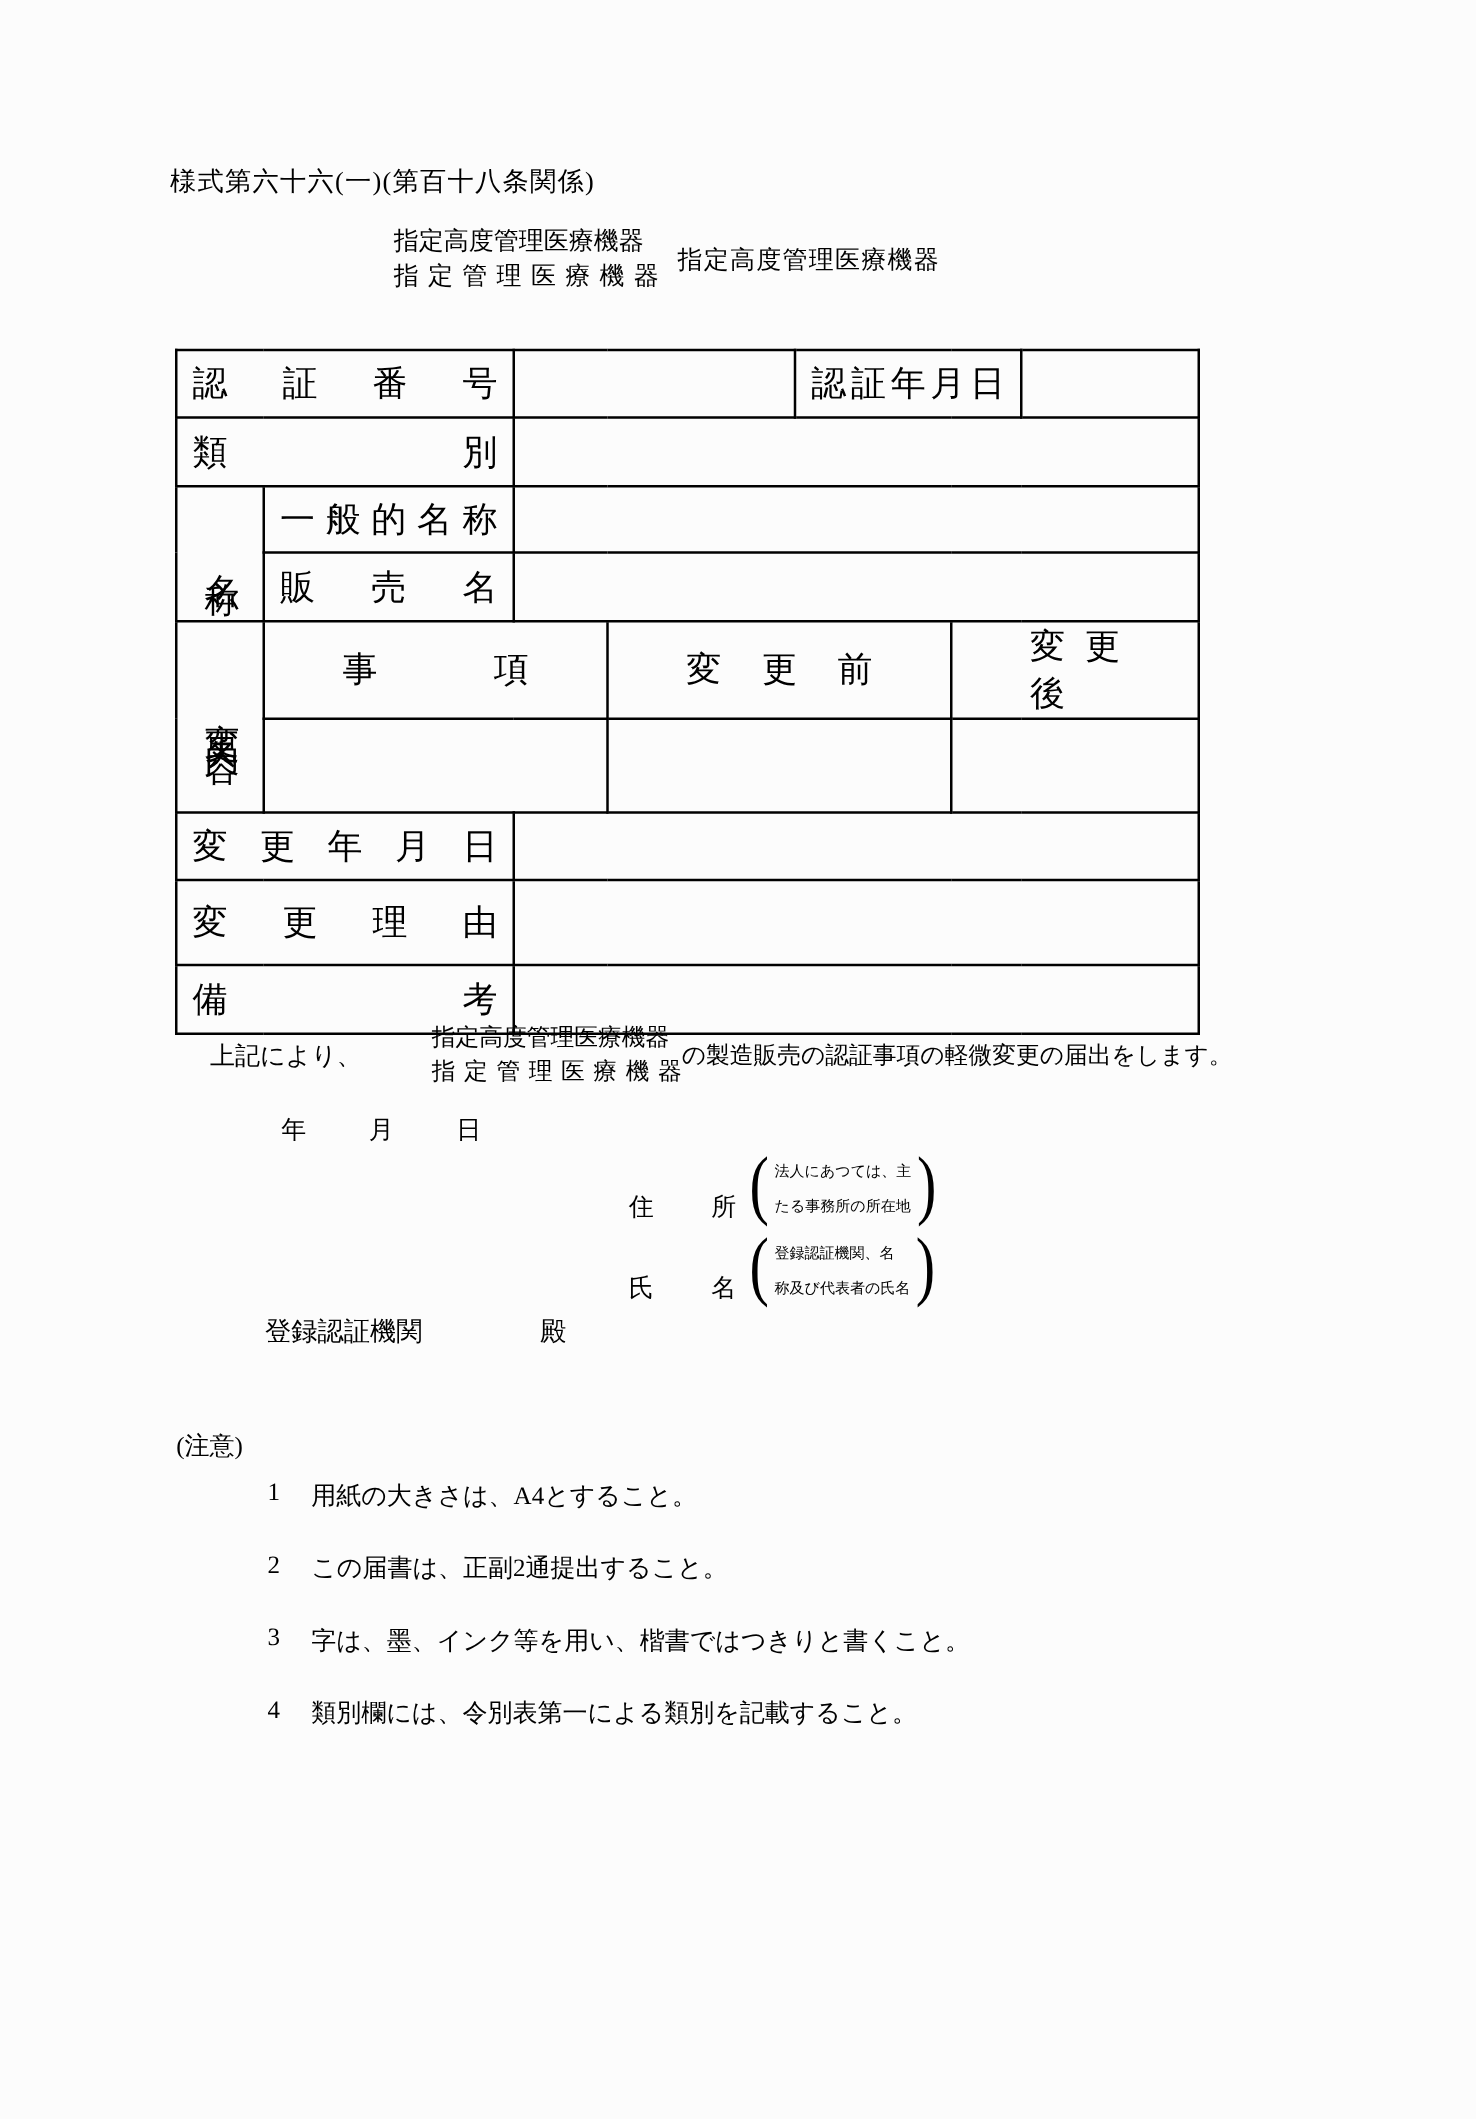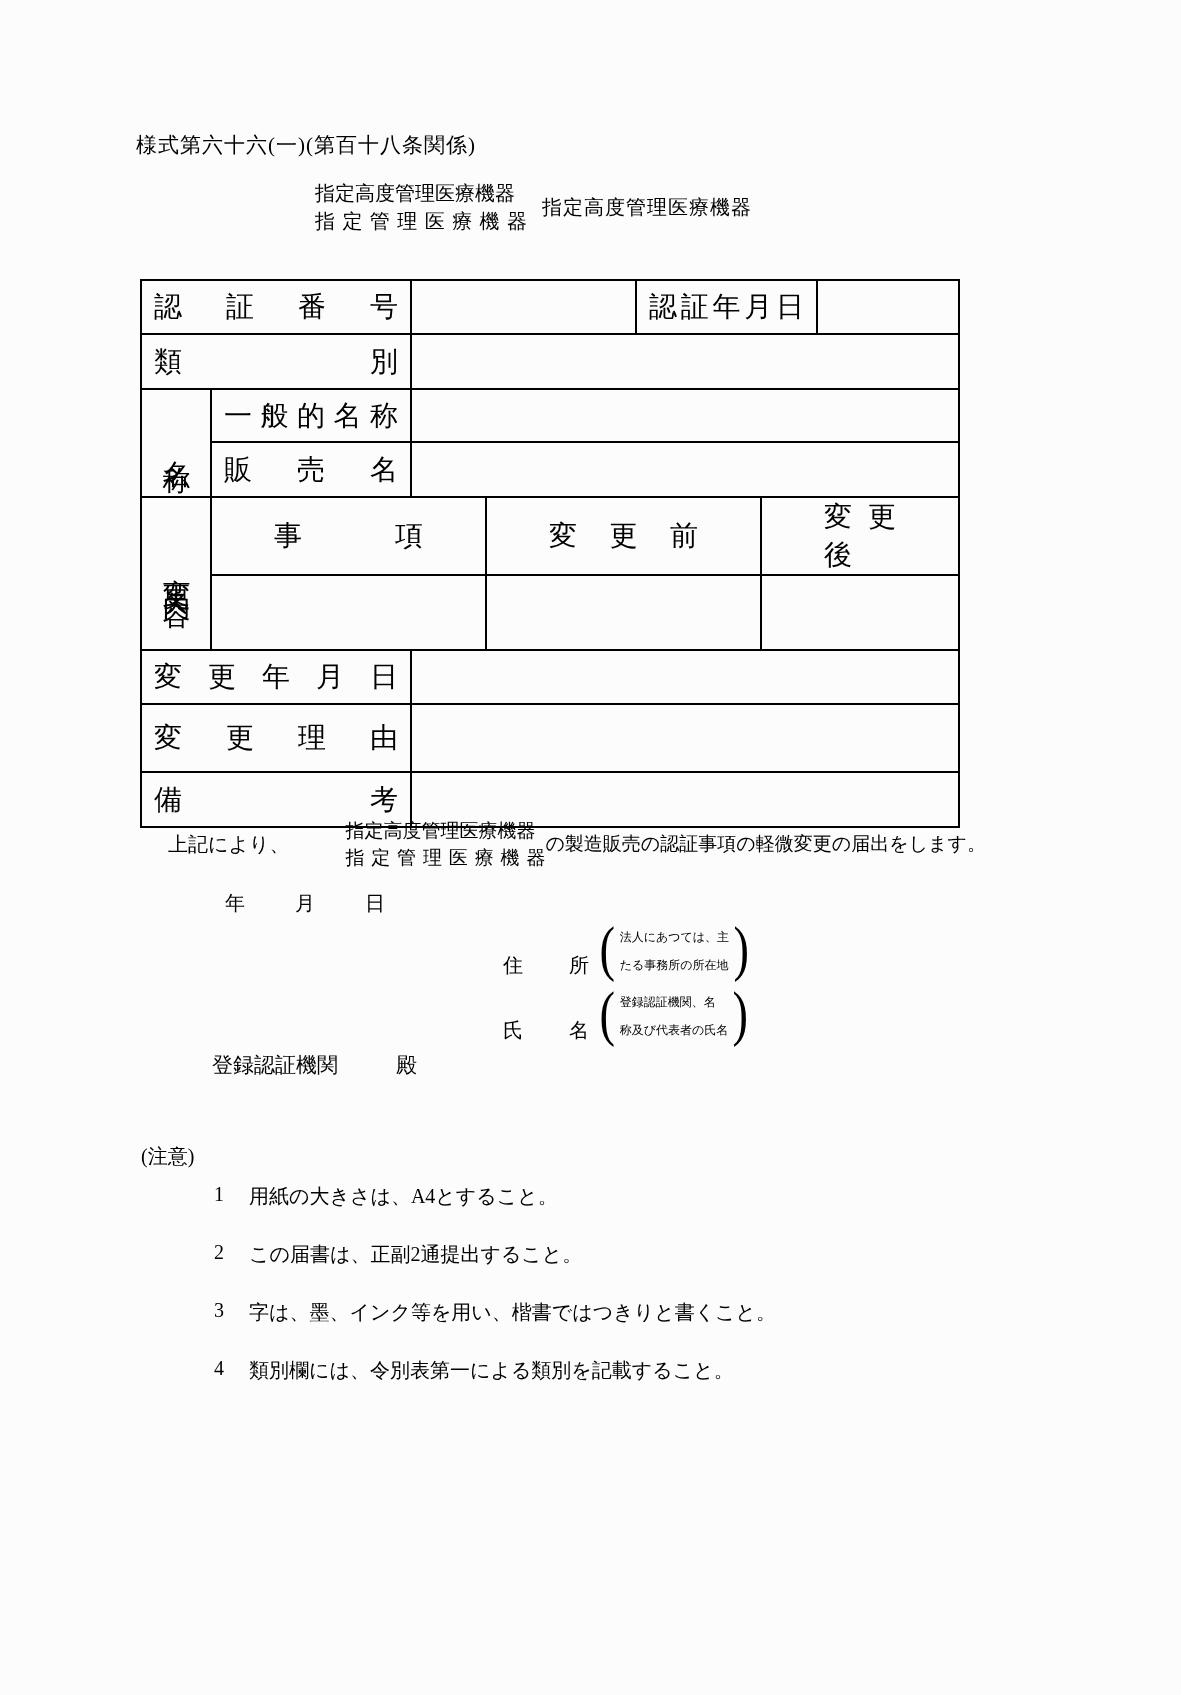--- a/index.html
+++ b/index.html
@@ -34,21 +34,21 @@
   .declaration .suffix { font-size: 19px; }
 
   .date-line { left: 225px; top: 890px; display: flex; gap: 50px; font-size: 20px; }
 
   
   .paren-row { left: 503px; display: flex; align-items: flex-end; height: 66px; }
   .paren-row .p-label { width: 86px; font-size: 20px; text-align: justify; text-align-last: justify; margin-right: 8px; }
   .big-paren { font-size: 62px; line-height: 62px; font-weight: 400; transform: scaleX(0.75); }
   .paren-lines { font-size: 12px; line-height: 28px; padding: 0 2px; }
 
-  .recipient { left: 212px; top: 1051px; font-size: 21px; display: flex; }
+  .recipient { left: 212px; top: 1051px; font-size: 21px; display: flex; gap: 36px; }
   .recipient .honorific { margin-left: 58px; }
 
   
   .notes-heading { left: 141px; top: 1143px; font-size: 20px; }
   .notes-list { left: 214px; top: 1183px; }
   .note-item { display: flex; margin-bottom: 31px; font-size: 20px; }
   .note-item .num { width: 22px; margin-right: 13px; }
 </style>
 </head>
 <body>

